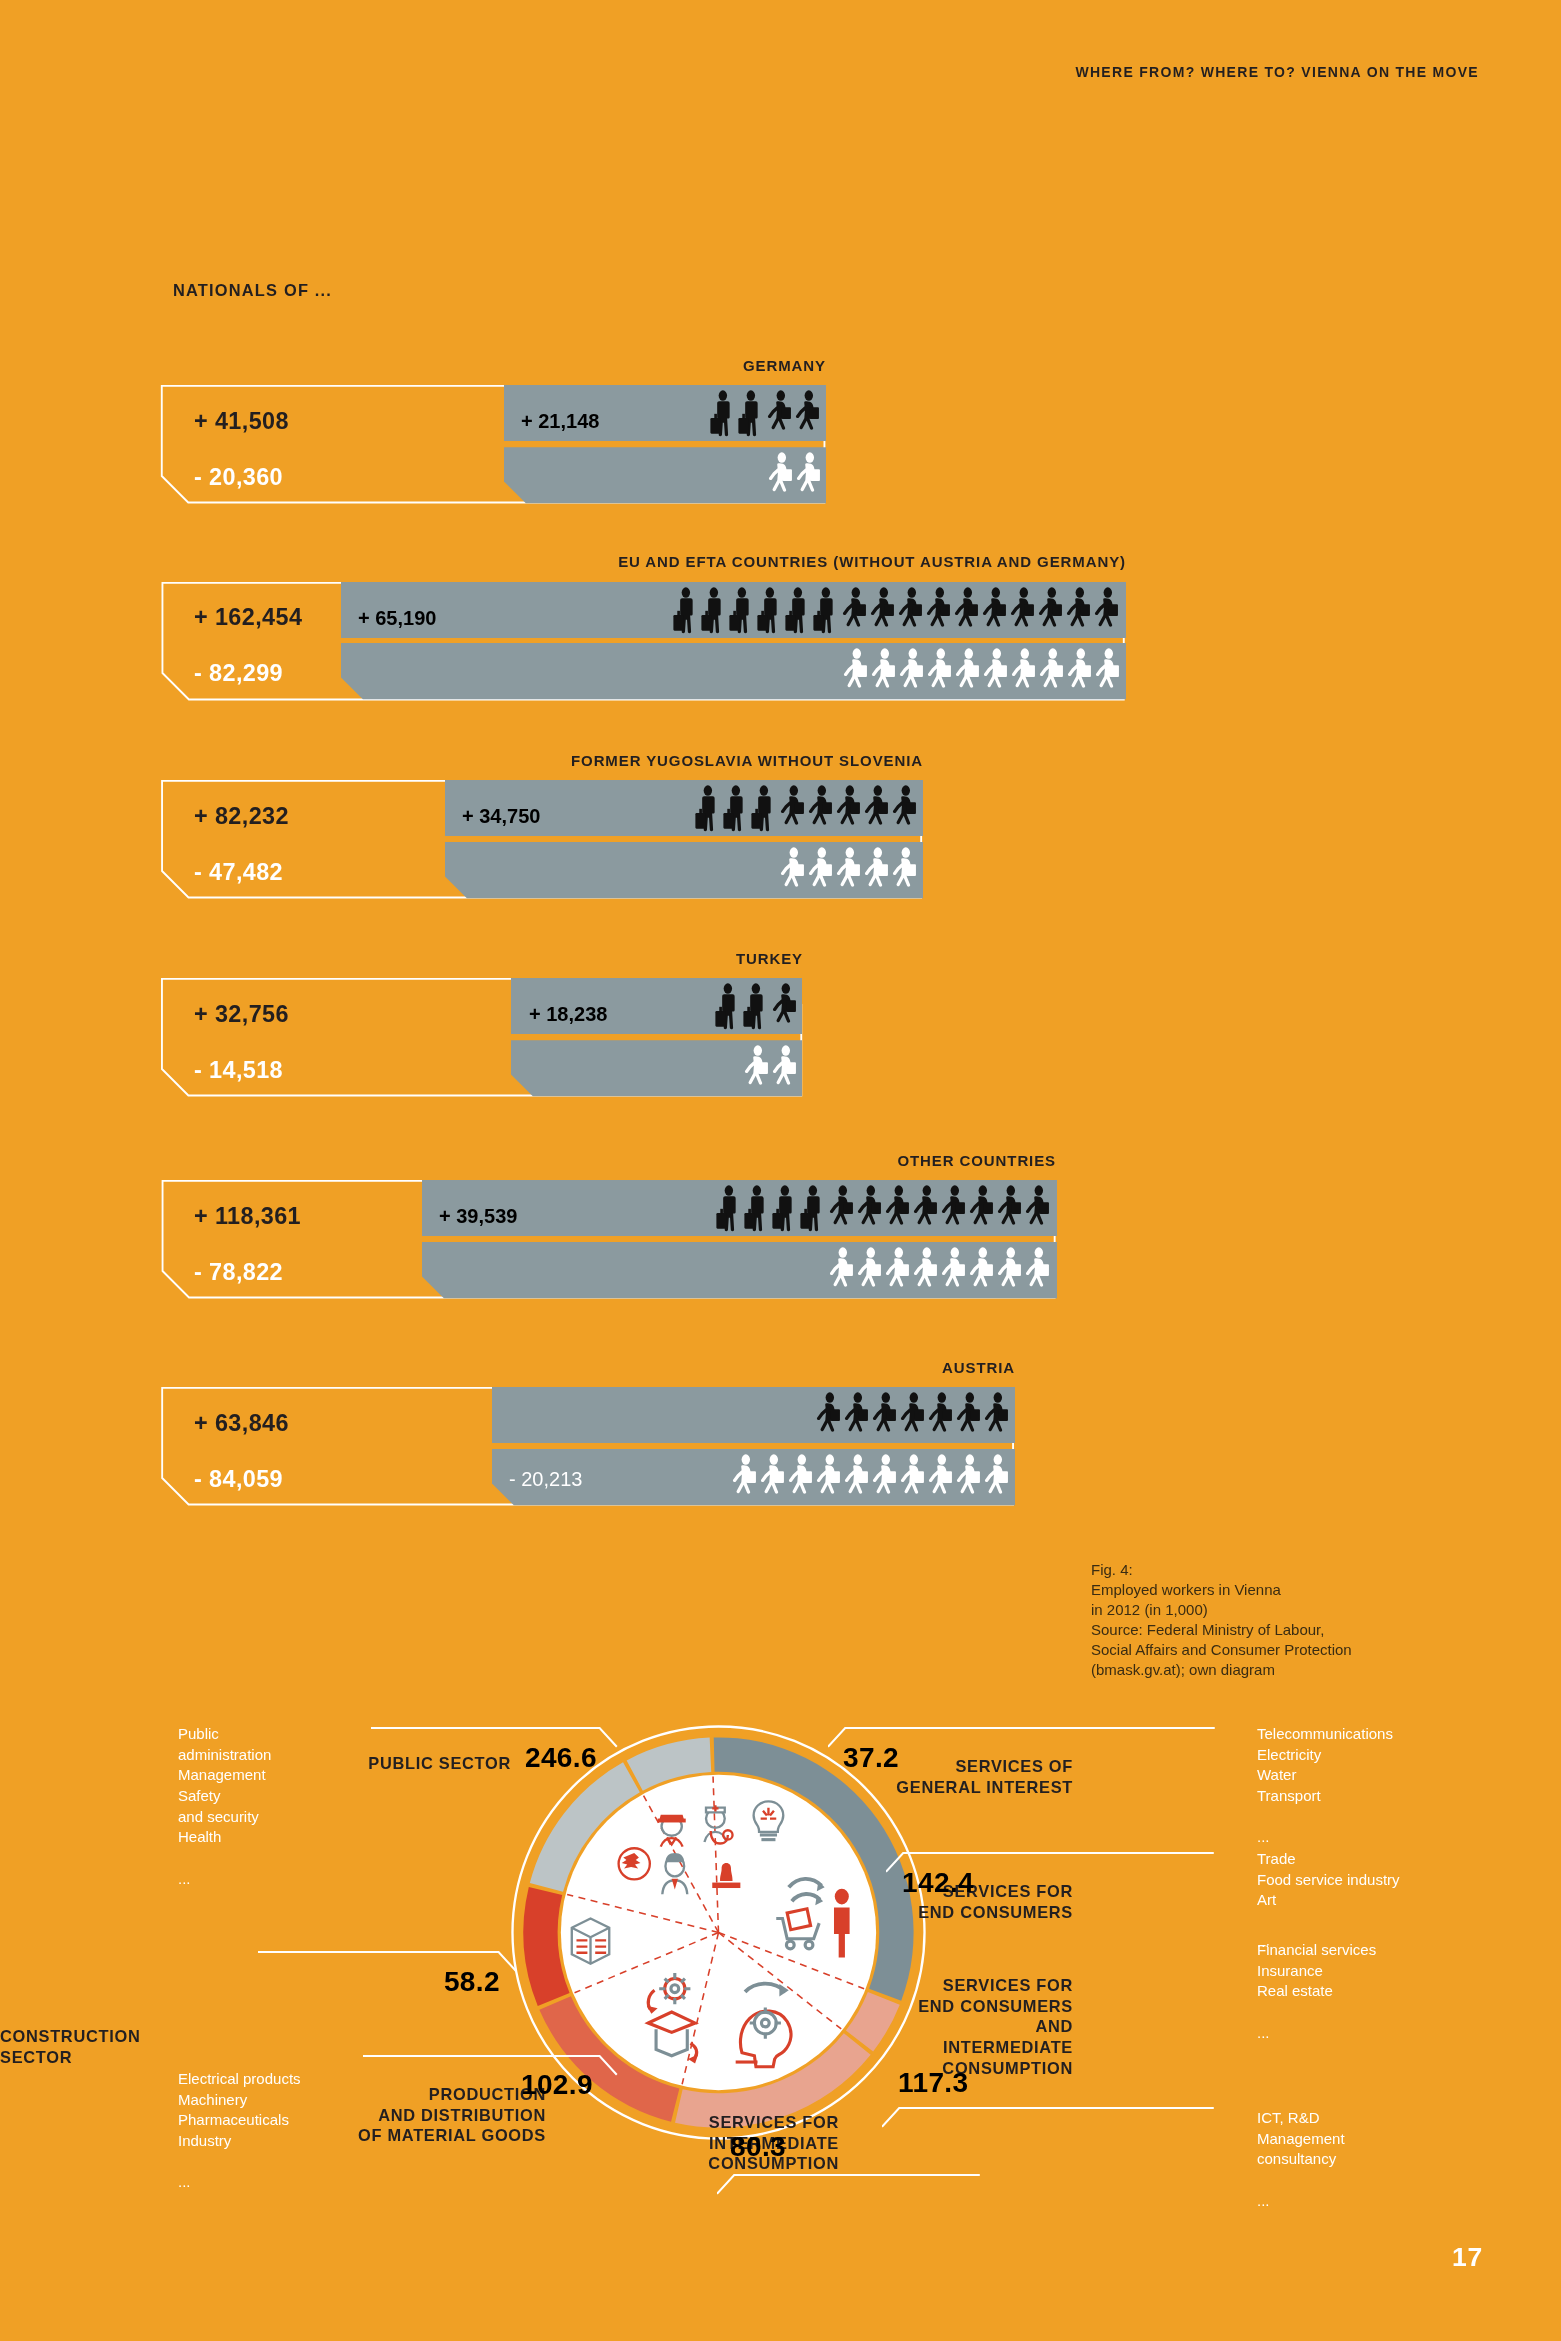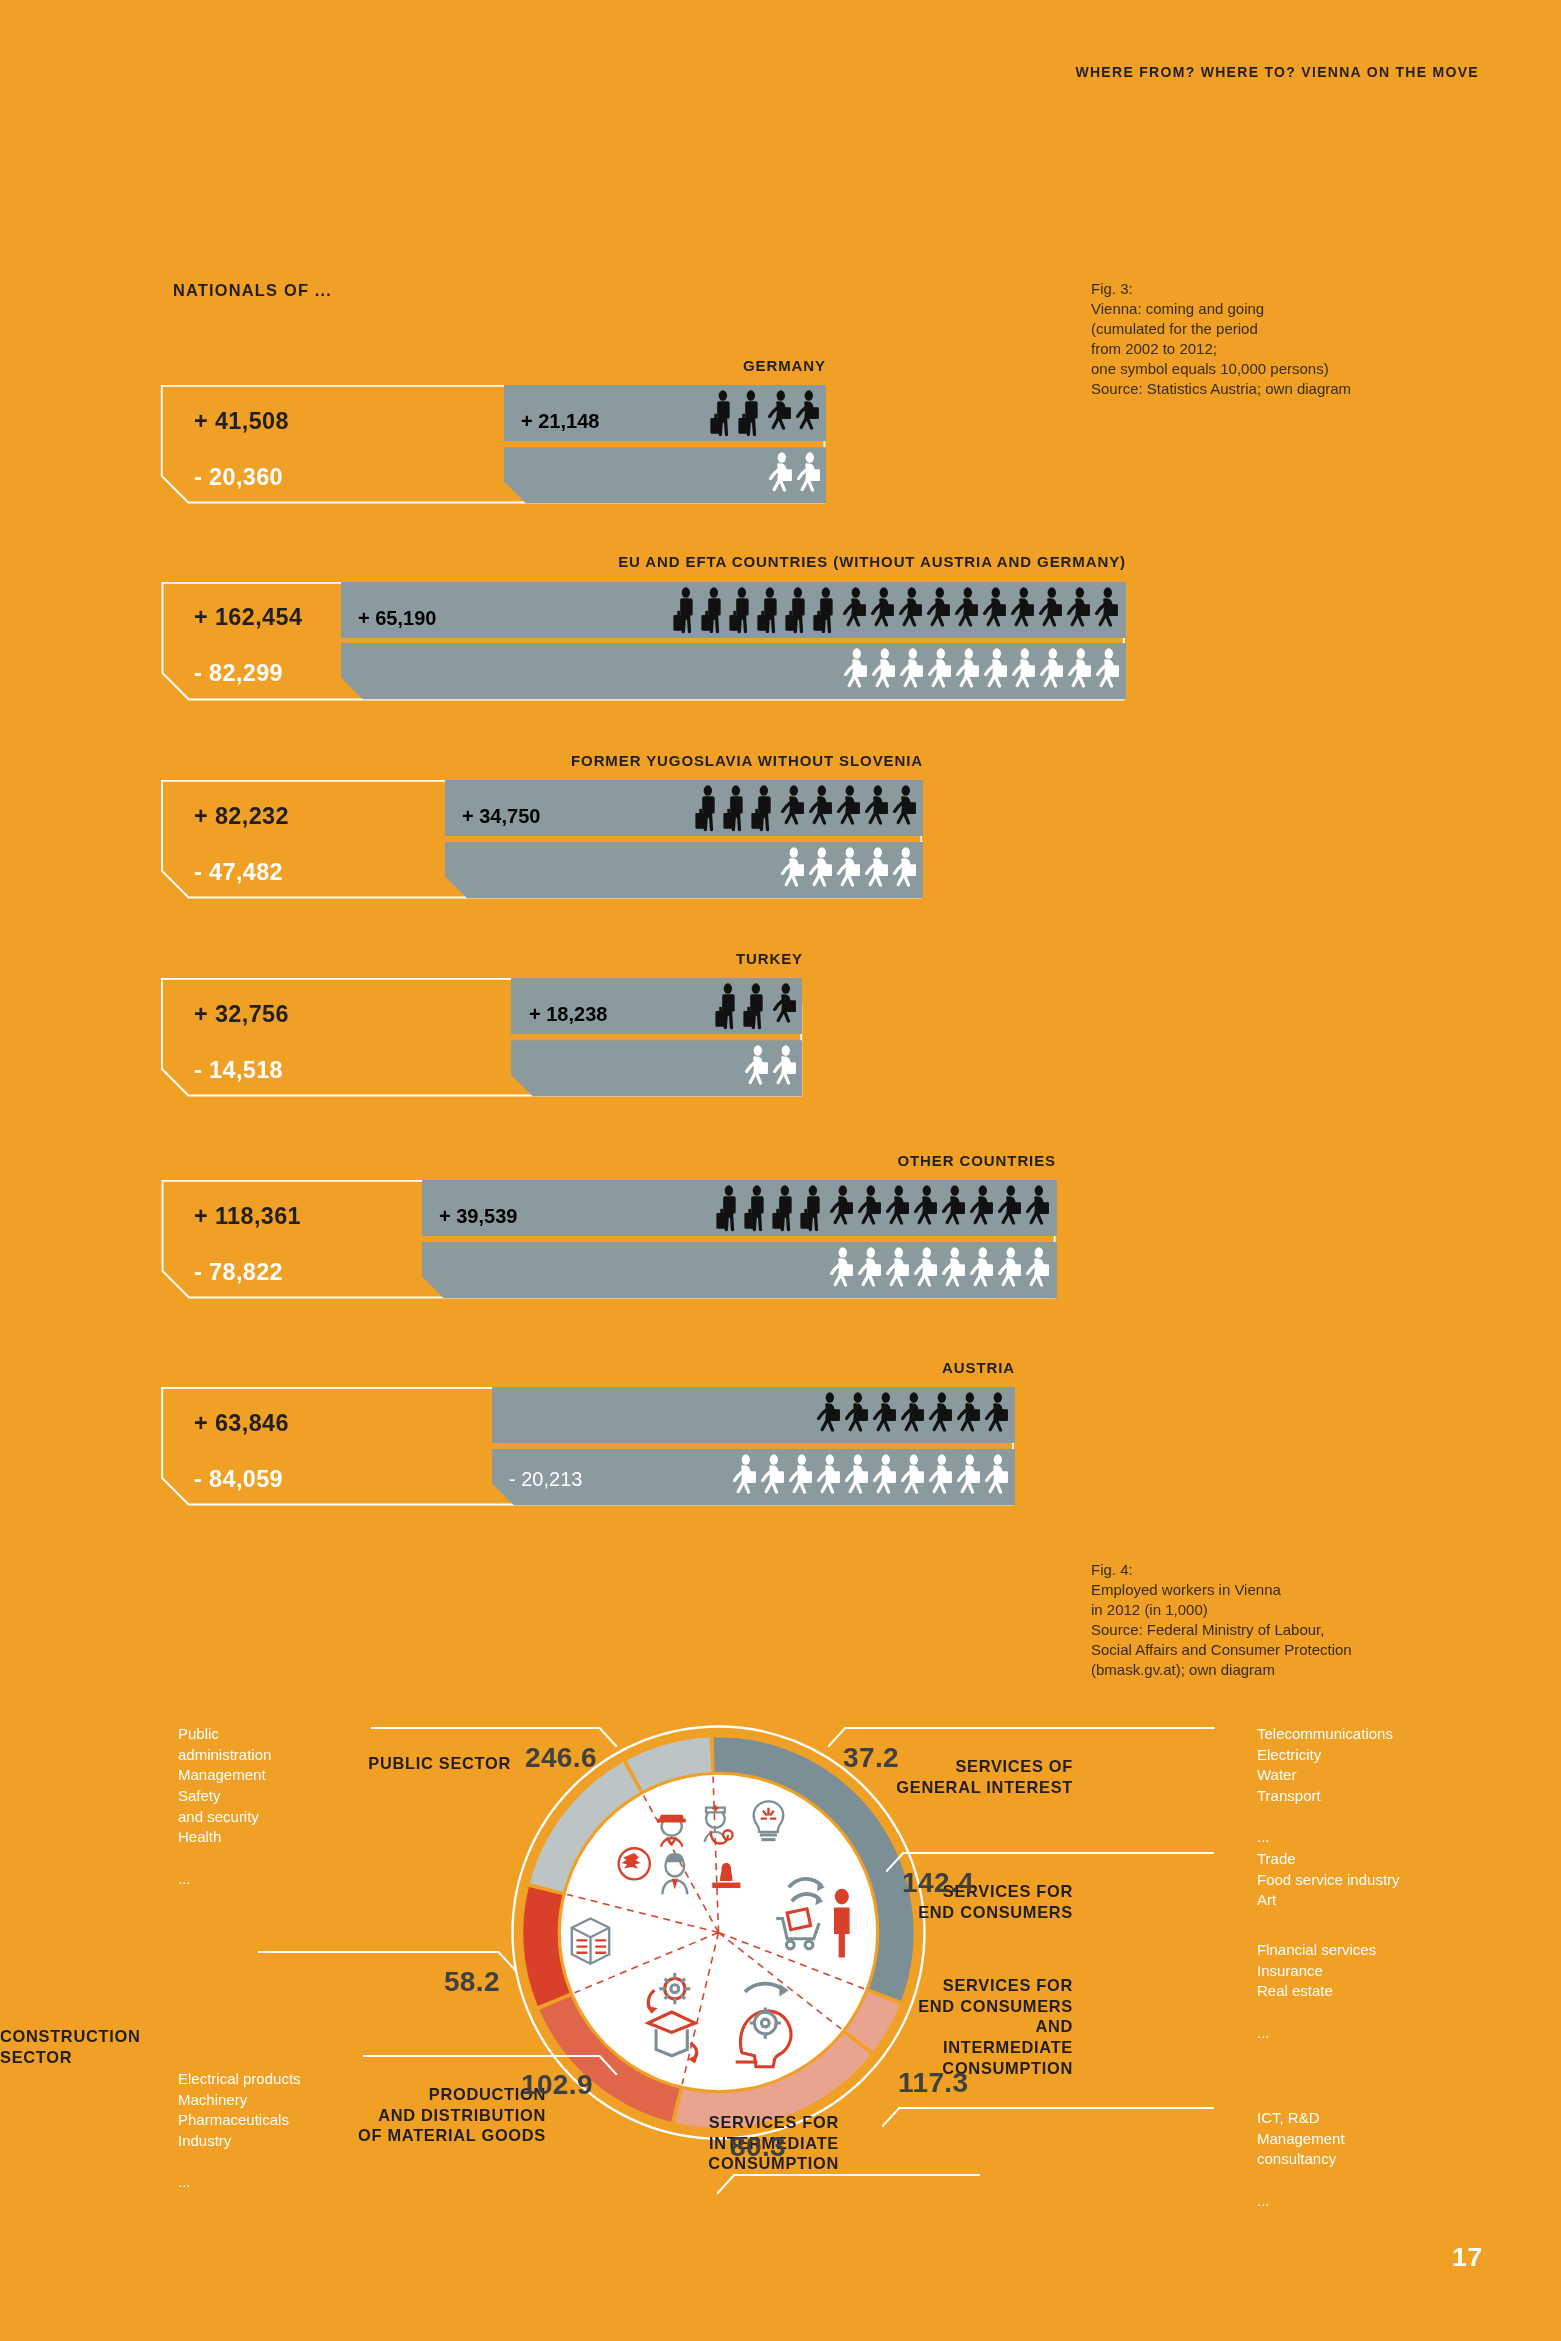--- a/index.html
+++ b/index.html
@@ -59,47 +59,41 @@
   .fig-row{position:absolute;display:flex;align-items:flex-end;}
   .fig-row svg{display:block;}
 
   
   #donut-wrap{position:absolute;left:500px;top:1714px;width:437px;height:437px;}
   .sector-name{
     font-size:16.4px;font-weight:bold;letter-spacing:0.7px;color:#231f20;
     line-height:1.26;white-space:pre-line;
   }
   .sector-value{
-    font-size:28px;font-weight:bold;color:#404040;letter-spacing:0.4px;
+    font-size:28px;font-weight:bold;color:#000000;letter-spacing:0.4px;
   }
   .sector-examples{
     position:absolute;
     font-size:15px;line-height:1.38;color:#ffffff;white-space:pre-line;
   }
 
   .page-number{
     position:absolute;right:78px;bottom:69px;
     font-size:26.5px;font-weight:bold;color:#ffffff;letter-spacing:0.8px;
   }
 </style>
 </head>
 <body>
 
 <div class="page">
 
   <div class="running-head">WHERE FROM? WHERE TO? VIENNA ON THE MOVE</div>
 
   <div class="nationals-of">NATIONALS OF ...</div>
 
-  <div class="fig-caption" id="fig3-caption">Fig. 3:
-Vienna: coming and going
-(cumulated for the period
-from 2002 to 2012;
-one symbol equals 10,000 persons)
-Source: Statistics Austria; own diagram</div>
   <div class="fig-caption" id="fig4-caption">Fig. 4:
 Employed workers in Vienna
 in 2012 (in 1,000)
 Source: Federal Ministry of Labour,
 Social Affairs and Consumer Protection
 (bmask.gv.at); own diagram</div>
 
   <div id="mig-chart">
       <div class="mig-group">
         <div class="mig-title" style="left: 826px; top: 357px;">GERMANY</div>

